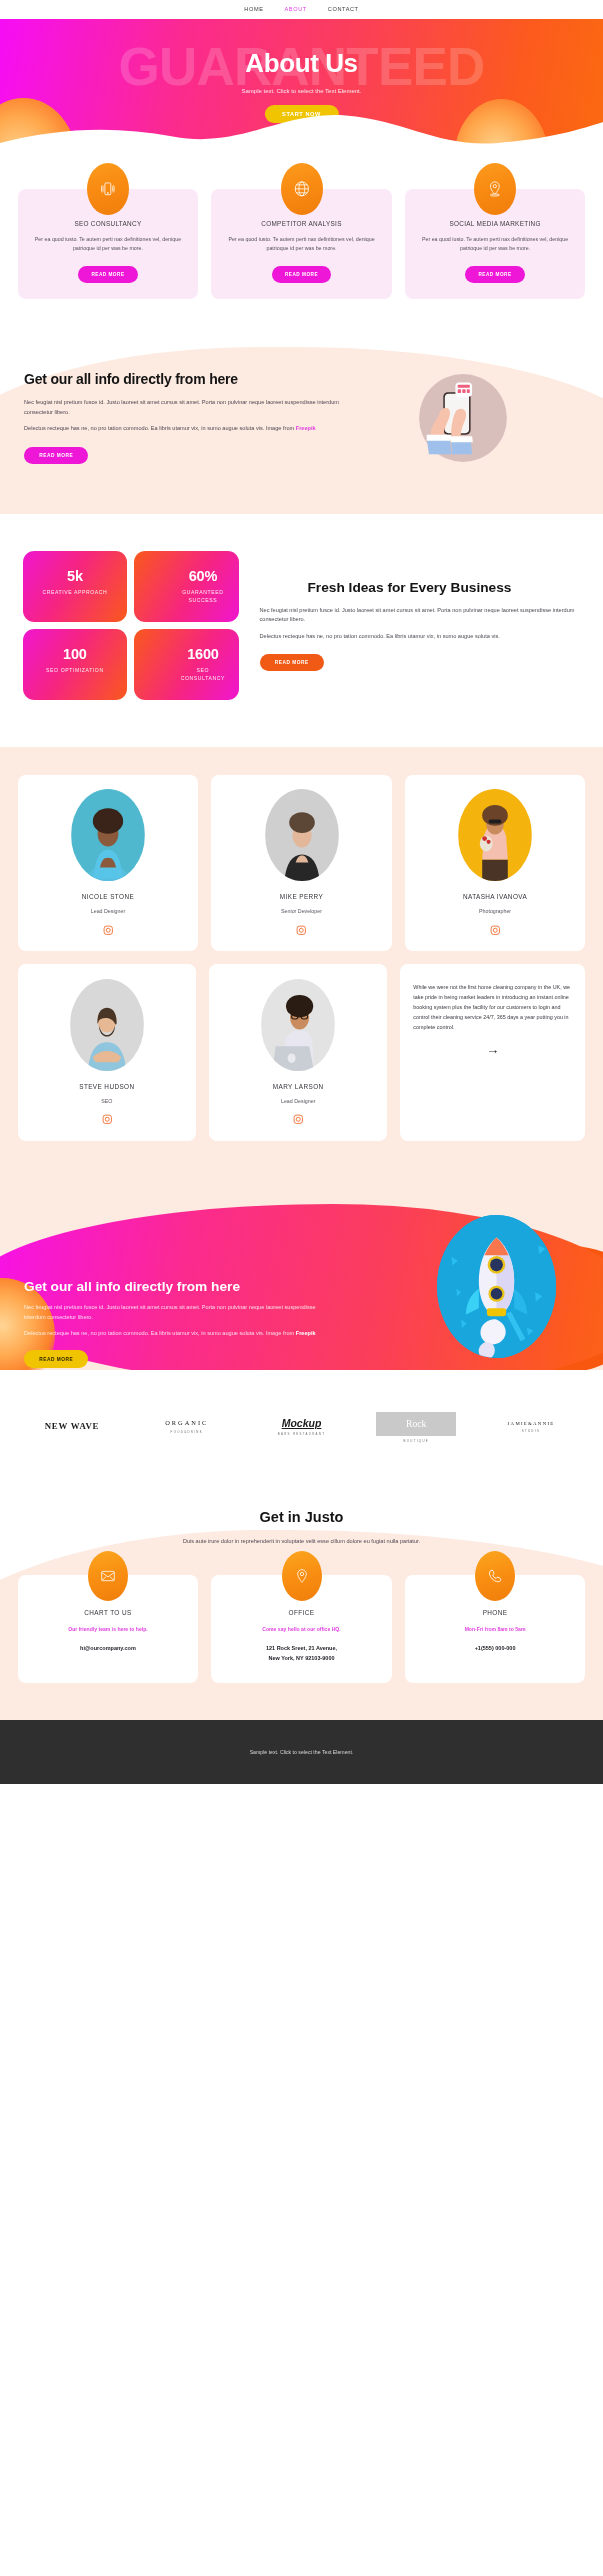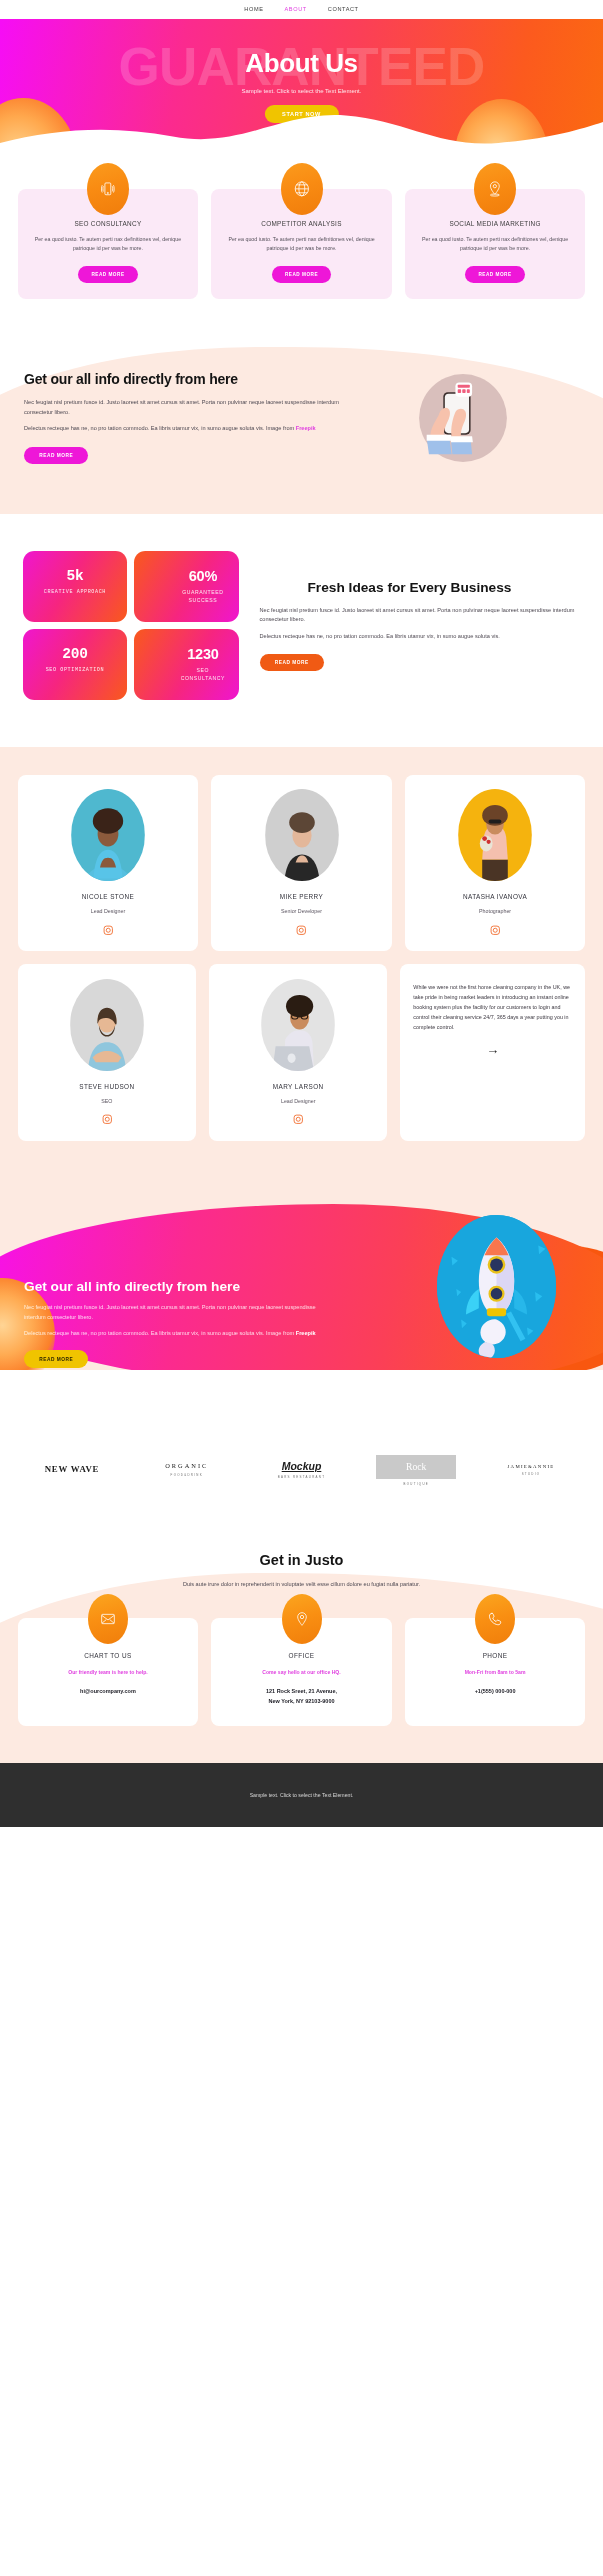--- a/index.html
+++ b/index.html
@@ -107,21 +107,21 @@
 
   
   .stats {
     position:relative; background:#fff; padding:37px 22.5px 47px;
     display:flex; gap:21px; align-items:center;
   }
   .stats .grid { width:216px; display:grid; grid-template-columns:1fr 1fr; gap:6.4px; }
   .stat { border-radius:11.3px; padding:17.7px 6.4px; text-align:center; color:#fff; }
   .stat .num { font-size:14.5px; font-weight:700; letter-spacing:-0.2px; }
   .stat .lbl { font-size:5.1px; letter-spacing:0.6px; line-height:1.5; margin-top:4.8px; color:rgba(255,255,255,.9); }
-  .stat.a { background:linear-gradient(120deg,#ef16cf 0%,#f6257f 45%,#f9591c 100%);font-family:Liberation Mono, monospace; }
+  .stat.a { background:linear-gradient(120deg,#ef16cf 0%,#f6257f 45%,#f9591c 100%); }
   .stat.b { background:linear-gradient(300deg,#ef16cf 0%,#f6257f 45%,#f9591c 100%);padding-left:40px; }
   .stats .copy { flex:1; }
   .stats h2 { font-size:13.7px; font-weight:800; line-height:1.25; color:#141414; margin-bottom:9.7px;padding-left:48px; }
   .stats p { font-size:5.6px; line-height:1.7; color:#4e4952; margin-bottom:7.2px; }
   .stats .more {
     margin-top:4.8px; background:#f05a14; color:#fff; border:none; cursor:pointer;
     font-size:4.8px; font-weight:700; letter-spacing:0.5px;
     padding:6.4px 15.3px; border-radius:12px;
   }
 
@@ -174,21 +174,21 @@
     padding:6.4px 15.3px; border-radius:12px;
   }
   .rocket .circleimg {
     position:absolute; right:47px; top:42px; width:119px; height:143px;
     border-radius:50%; background:#18a6dd; z-index:3; overflow:hidden;
   }
 
   
   .logos {
     background:#fff; padding:42px 32px 37px;
-    display:flex; align-items:center; justify-content:space-between;margin-top:43px;
+    display:flex; align-items:center; justify-content:space-between;
   }
   .logo { width:80px; text-align:center; position:relative; }
   .logo .l-main { font-size:8.8px; letter-spacing:0.8px; color:#1b1b1b; line-height:1.05; }
   .logo .l-sub { font-size:2.9px; letter-spacing:1.3px; color:#6e6e6e; margin-top:2.4px; }
 
   
   .contact { position:relative; background:#fff; padding:29px 17.7px 37px; overflow:hidden; }
   .contact .peach {
     position:absolute; left:-97px; top:50px; width:804px; height:265px;
     background:#fdeae1; border-radius:46% 54% 38% 62%/60% 40% 62% 38%;
@@ -315,25 +315,25 @@
     <div class="grid">
       <div class="stat a">
         <div class="num">5k</div>
         <div class="lbl">CREATIVE APPROACH</div>
       </div>
       <div class="stat b">
         <div class="num">60%</div>
         <div class="lbl">GUARANTEED SUCCESS</div>
       </div>
       <div class="stat a">
-        <div class="num">200</div>
+        <div class="num">100</div>
         <div class="lbl">SEO OPTIMIZATION</div>
       </div>
       <div class="stat b">
-        <div class="num">1230</div>
+        <div class="num">1600</div>
         <div class="lbl">SEO CONSULTANCY</div>
       </div>
     </div>
     <div class="copy">
       <h2>Fresh Ideas for Every Business</h2>
       <p>Nec feugiat nisl pretium fusce id. Justo laoreet sit amet cursus sit amet. Porta non pulvinar neque laoreet suspendisse interdum consectetur libero.</p>
       <p>Delectus recteque has ne, no pro tation commodo. Ea libris utamur vix, in sumo augue soluta vis.</p>
       <button class="more">READ MORE</button>
     </div>
   </section>

